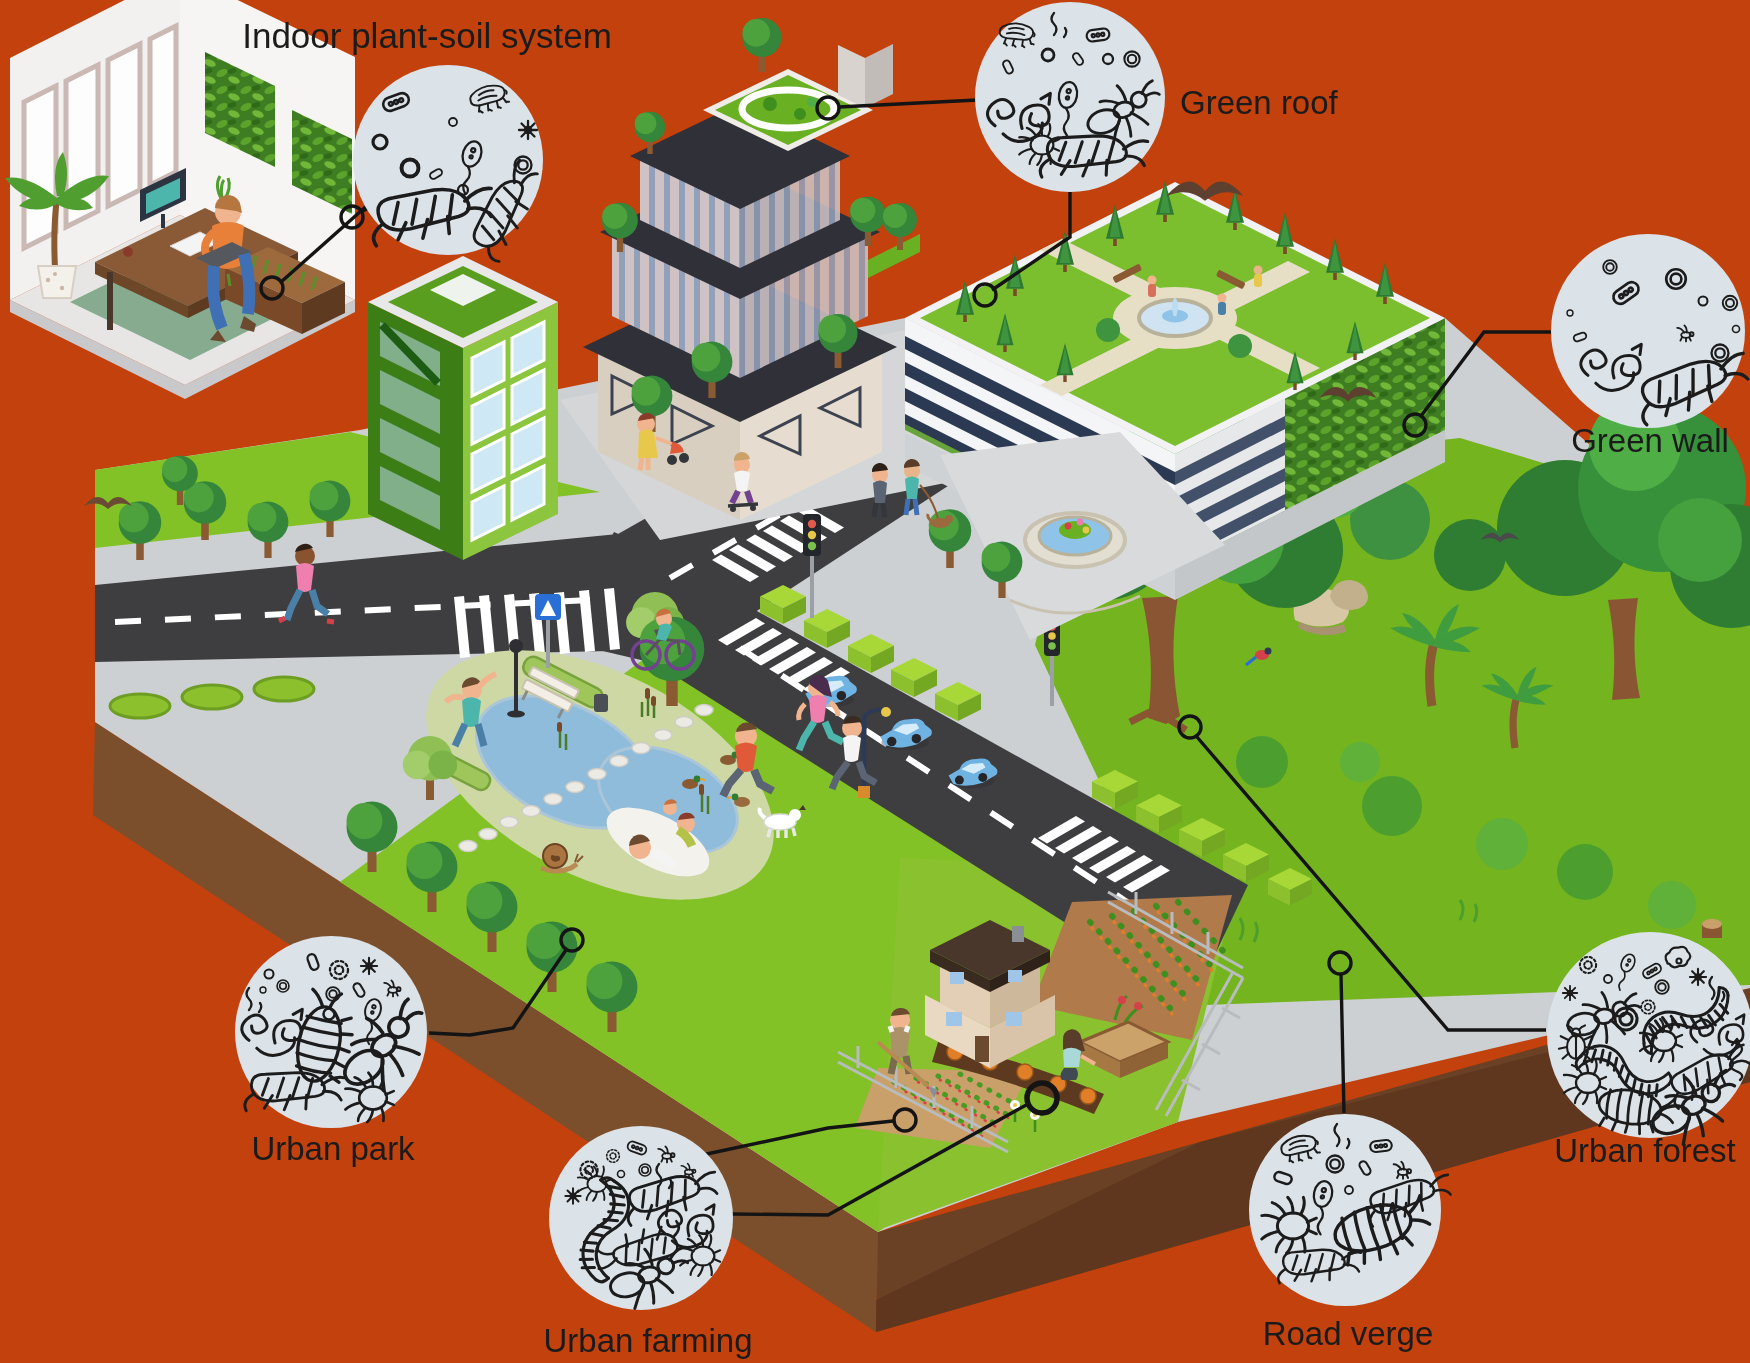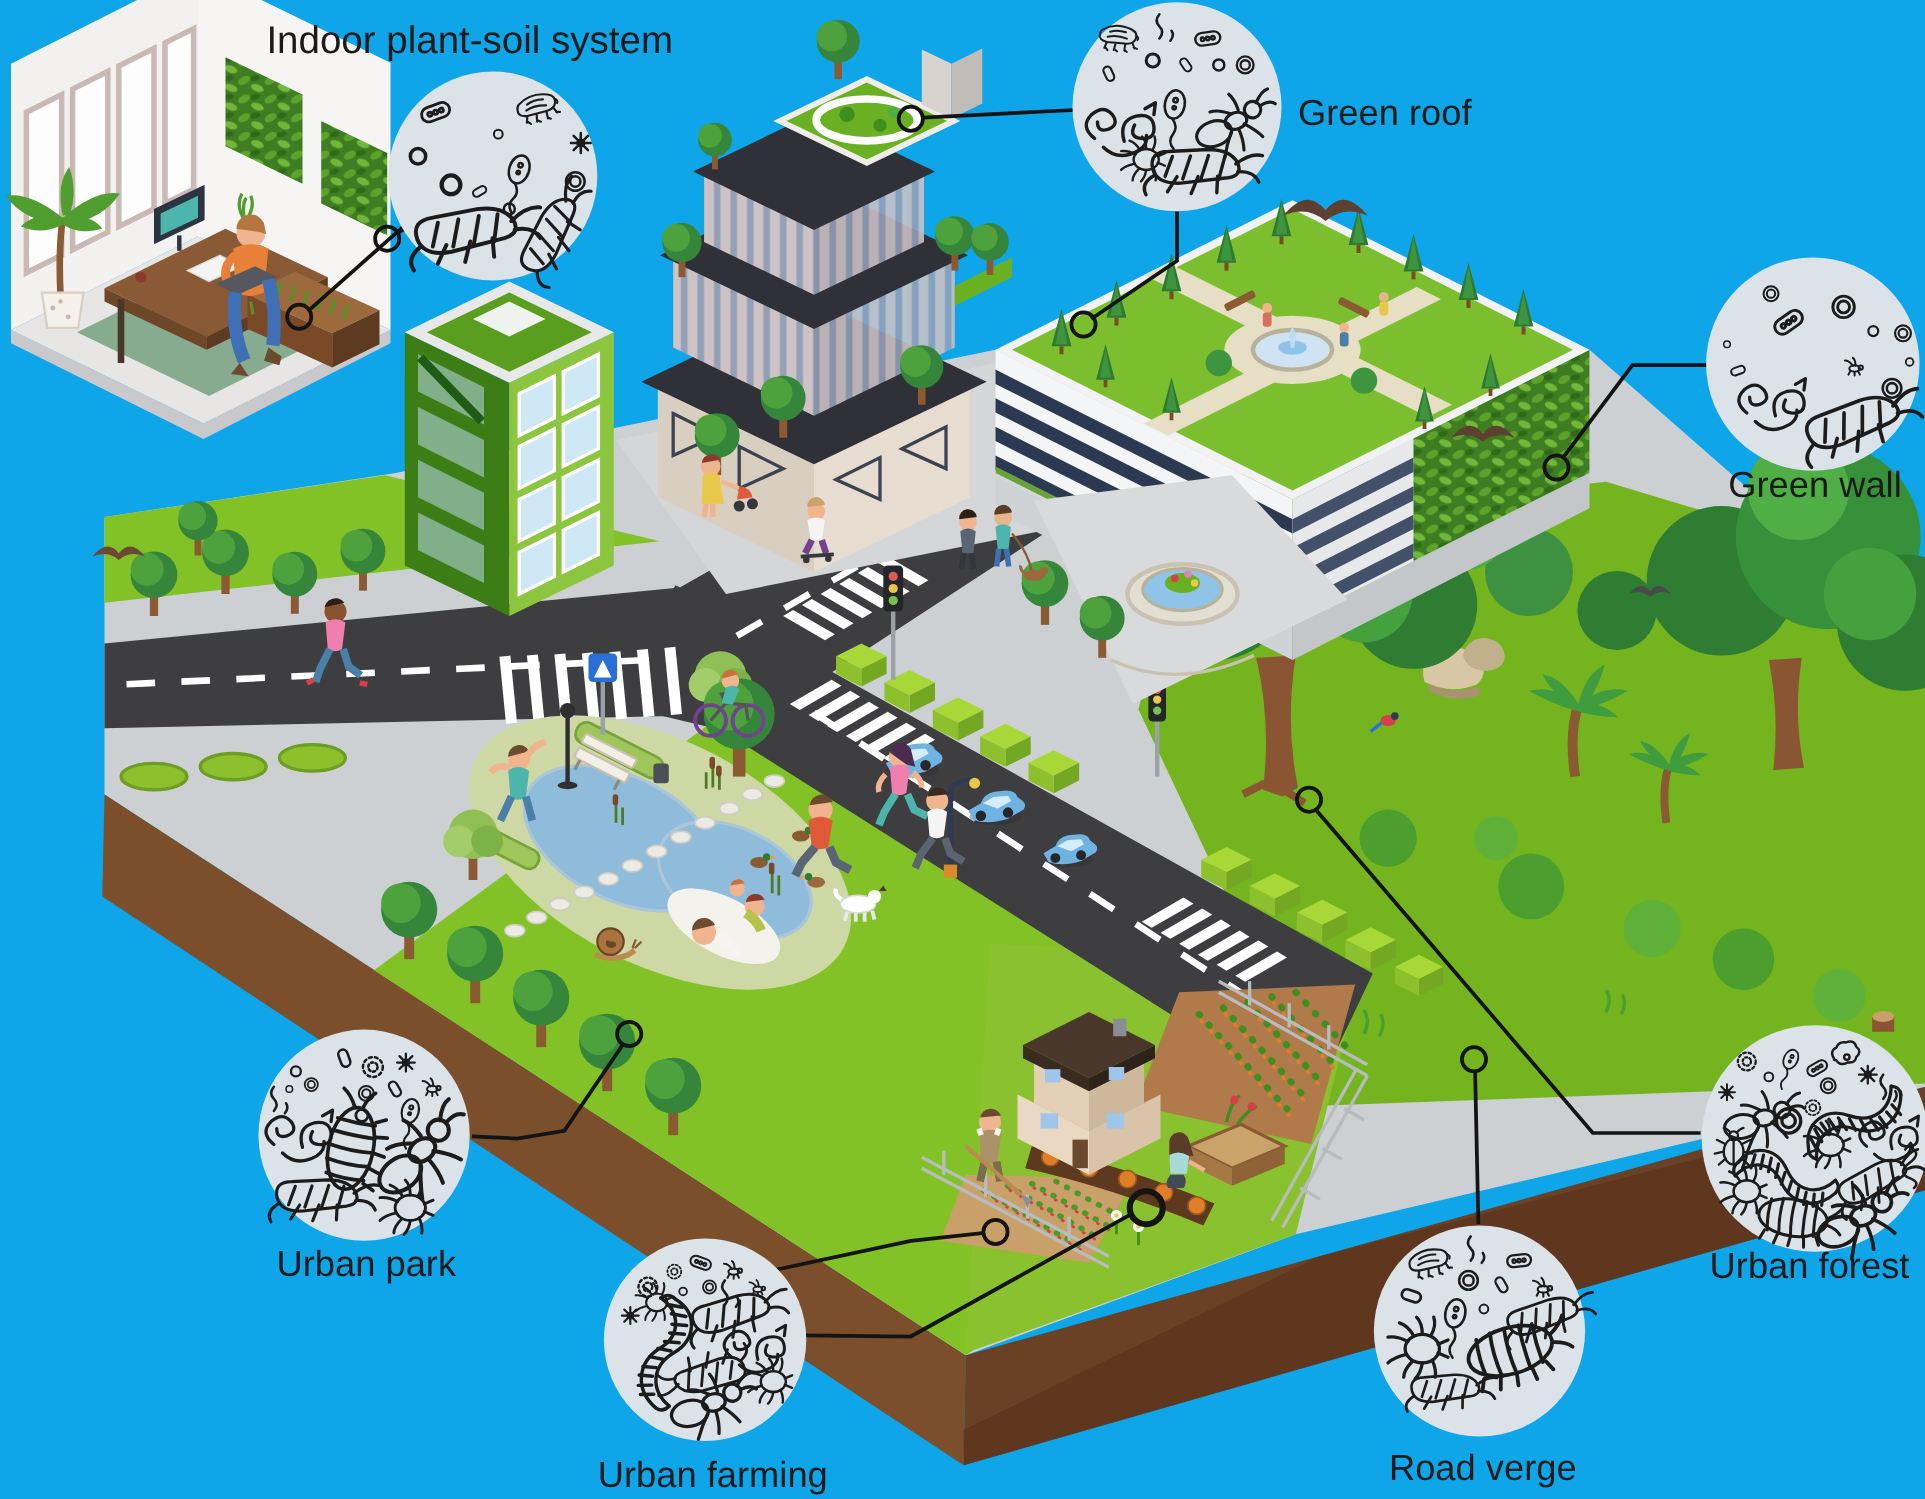--- a/index.html
+++ b/index.html
@@ -1,16 +1,16 @@
 <!DOCTYPE html>
 <html><head>
 <meta charset="utf-8">
 <style>
   html,body{margin:0;padding:0;background:#fff}
-  #stage{width:1750px;height:1363px;position:relative;background:#0ea5e9}
+  #stage{width:1750px;height:1363px;position:relative;background:#c2410c}
   svg{display:block}
   .lbl{font-family:"Liberation Sans",sans-serif;font-size:33px;fill:#1b1b1b}
   .ttl{font-family:"Liberation Sans",sans-serif;font-size:35px;fill:#1b1b1b}
   .o{stroke:#1c1c1c;stroke-width:2.3;fill:none;stroke-linecap:round;stroke-linejoin:round}
   .leader{stroke:#141414;stroke-width:3.4;fill:none}
   .mark{stroke:#141414;stroke-width:3.4;fill:none}
   .markB{stroke:#141414;stroke-width:5.5;fill:none}
   .callout{fill:#dbe3e8}
   .zeb{fill:#fff}
   .dash{stroke:#fff;stroke-width:6;stroke-dasharray:26 24;fill:none}

